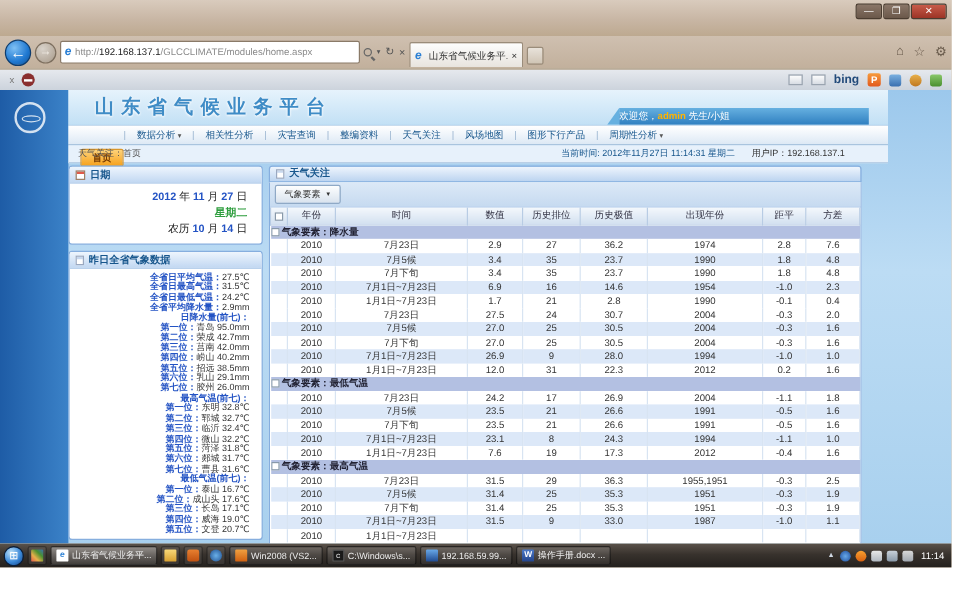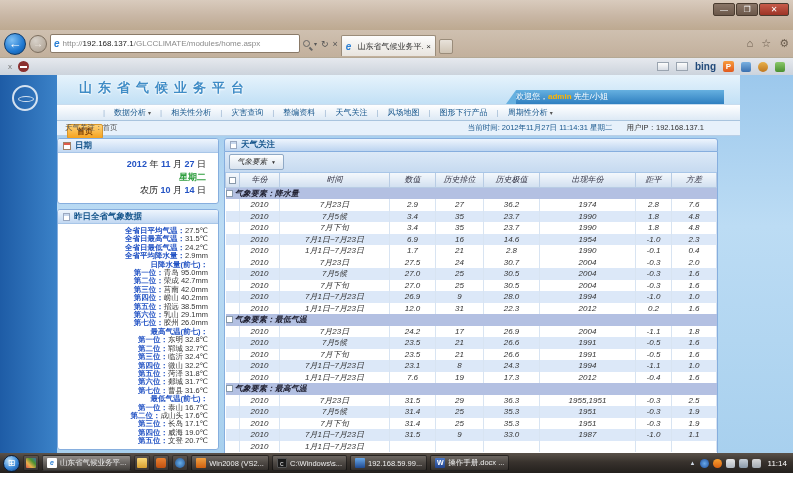--- a/index.html
+++ b/index.html
@@ -43,21 +43,21 @@
   
   .viewport { position:absolute; left:0; top:75px; width:100%; height:378px;
     background:linear-gradient(180deg,#9cc8ec 0%,#bcdcf4 40%,#a8d0ee 100%); overflow:hidden; }
   .leftstrip { position:absolute; left:0; top:0; width:57px; height:100%; background:linear-gradient(90deg,#1e5ca6,#3b82c8); }
   .logo-circ { position:absolute; left:12px; top:10px; width:26px; height:26px; border:2px solid rgba(255,255,255,.8); border-radius:50%; }
   .logo-circ::after { content:""; position:absolute; left:4px; top:9px; width:14px; height:4px; border:1.5px solid rgba(255,255,255,.8); border-radius:50%; }
   .cloud { position:absolute; background:rgba(255,255,255,.55); border-radius:50%; filter:blur(3px); }
   .site { position:absolute; left:57px; top:0; width:683px; }
 
   .banner { position:relative; height:29px; background:linear-gradient(180deg,#e6f3fc,#c2e0f5); overflow:hidden; }
-  .site-title { position:absolute; left:22px; top:4px; font-size:13px; font-weight:bold; letter-spacing:6px; color:#3f8cc6;
+  .site-title { position:absolute; left:22px; top:4px; font-size:16px; font-weight:bold; letter-spacing:6px; color:#3f8cc6;
     text-shadow:0 1px 2px #fff, 0 0 2px #fff; }
   .welcome { position:absolute; right:16px; bottom:0; height:14px; width:208px; background:linear-gradient(180deg,#66b0e0,#2f7fc0);
     color:#fff; font-size:8px; line-height:14px; text-align:left; }
   .welcome::before { content:""; position:absolute; left:-10px; top:0; border-style:solid; border-width:14px 10px 0 0; border-color:transparent #66b0e0 transparent transparent; }
   .welcome .uname { color:#ffb400; font-weight:bold; }
 
   .navbar { height:17px; background:linear-gradient(180deg,#ffffff,#dde9f5); border-top:1px solid #c8dcee; border-bottom:1px solid #a9c4de;
     display:flex; align-items:center; padding:0 10px; font-size:8px; color:#17568c; }
   .nav-item { padding:1px 9px; cursor:pointer; white-space:nowrap; }
   .nav-item.active { background:linear-gradient(#fdd27a,#f6a21d); border:1px solid #d9962a; border-radius:2px; color:#7a3c00; font-weight:bold;margin-top:38px; }
@@ -77,21 +77,21 @@
   .doc-ic { width:7px; height:8px; background:#fff; border:1px solid #9aa8c0; box-shadow:inset 0 2px 0 #c8d8ee; }
   .date-body { padding:5px 12px 6px 4px; text-align:right; font-size:9px; line-height:13px; color:#222; }
   .b-num { color:#2353c4; font-weight:bold; } .grn { color:#2e9e3e; font-weight:bold; }
   .stats-body { padding:3px 10px 3px 2px; font-size:7.5px; line-height:8.4px; text-align:right; color:#333; }
   .stat-lb { color:#2353c4; font-weight:bold; }
   .sec-title { color:#2353c4; font-weight:bold; }
 
   .main { flex:1; margin-right:22px; }
   .main-panelhd { height:14px; background:linear-gradient(180deg,#eef5fd,#bcd4f0); border:1px solid #86aede; border-radius:3px 3px 0 0;
     display:flex; align-items:center; gap:4px; padding:0 5px; color:#17568c; font-weight:bold; font-size:8.5px; }
-  .main-body { background:#fff; border:1px solid #86aede; border-top:none; min-height:330px;font-style:italic; }
+  .main-body { background:#fff; border:1px solid #86aede; border-top:none; min-height:330px; }
   .toolbar { height:21px; background:linear-gradient(180deg,#dcE9f7,#c6daf0); border-bottom:1px solid #a8c6e8; display:flex; align-items:center; padding:0 4px; }
   .filter-btn { font-size:7.5px; color:#333; background:linear-gradient(#fdfefe,#d9e3ee); border:1px solid #8fa9c6; border-radius:2px; padding:2px 7px; display:flex; gap:4px; align-items:center; }
   table { border-collapse:collapse; width:100%; table-layout:fixed; font-size:8px; }
   col.c0{width:14px} col.c1{width:40px} col.c2{width:110px} col.c3{width:46px} col.c4{width:48px} col.c5{width:56px} col.c6{width:96px} col.c7{width:36px}
   th { height:14px; background:linear-gradient(180deg,#f4f8fc,#d2e0f0); border:1px solid #b8cce4; border-top:none; color:#334; font-weight:normal; }
   td { text-align:center; color:#333; border-right:1px solid #d8e4f2; height:11.5px; line-height:11.5px; overflow:hidden; white-space:nowrap; }
   tr.group td { background:#b3c0e2; text-align:left; font-weight:bold; color:#223; height:11px; border-right:none; }
   tr.odd td { background:#fff; } tr.even td { background:#dce8f8; }
   .cbx { display:inline-block; width:7px; height:7px; background:#fff; border:1px solid #8899aa; vertical-align:middle; }
 

